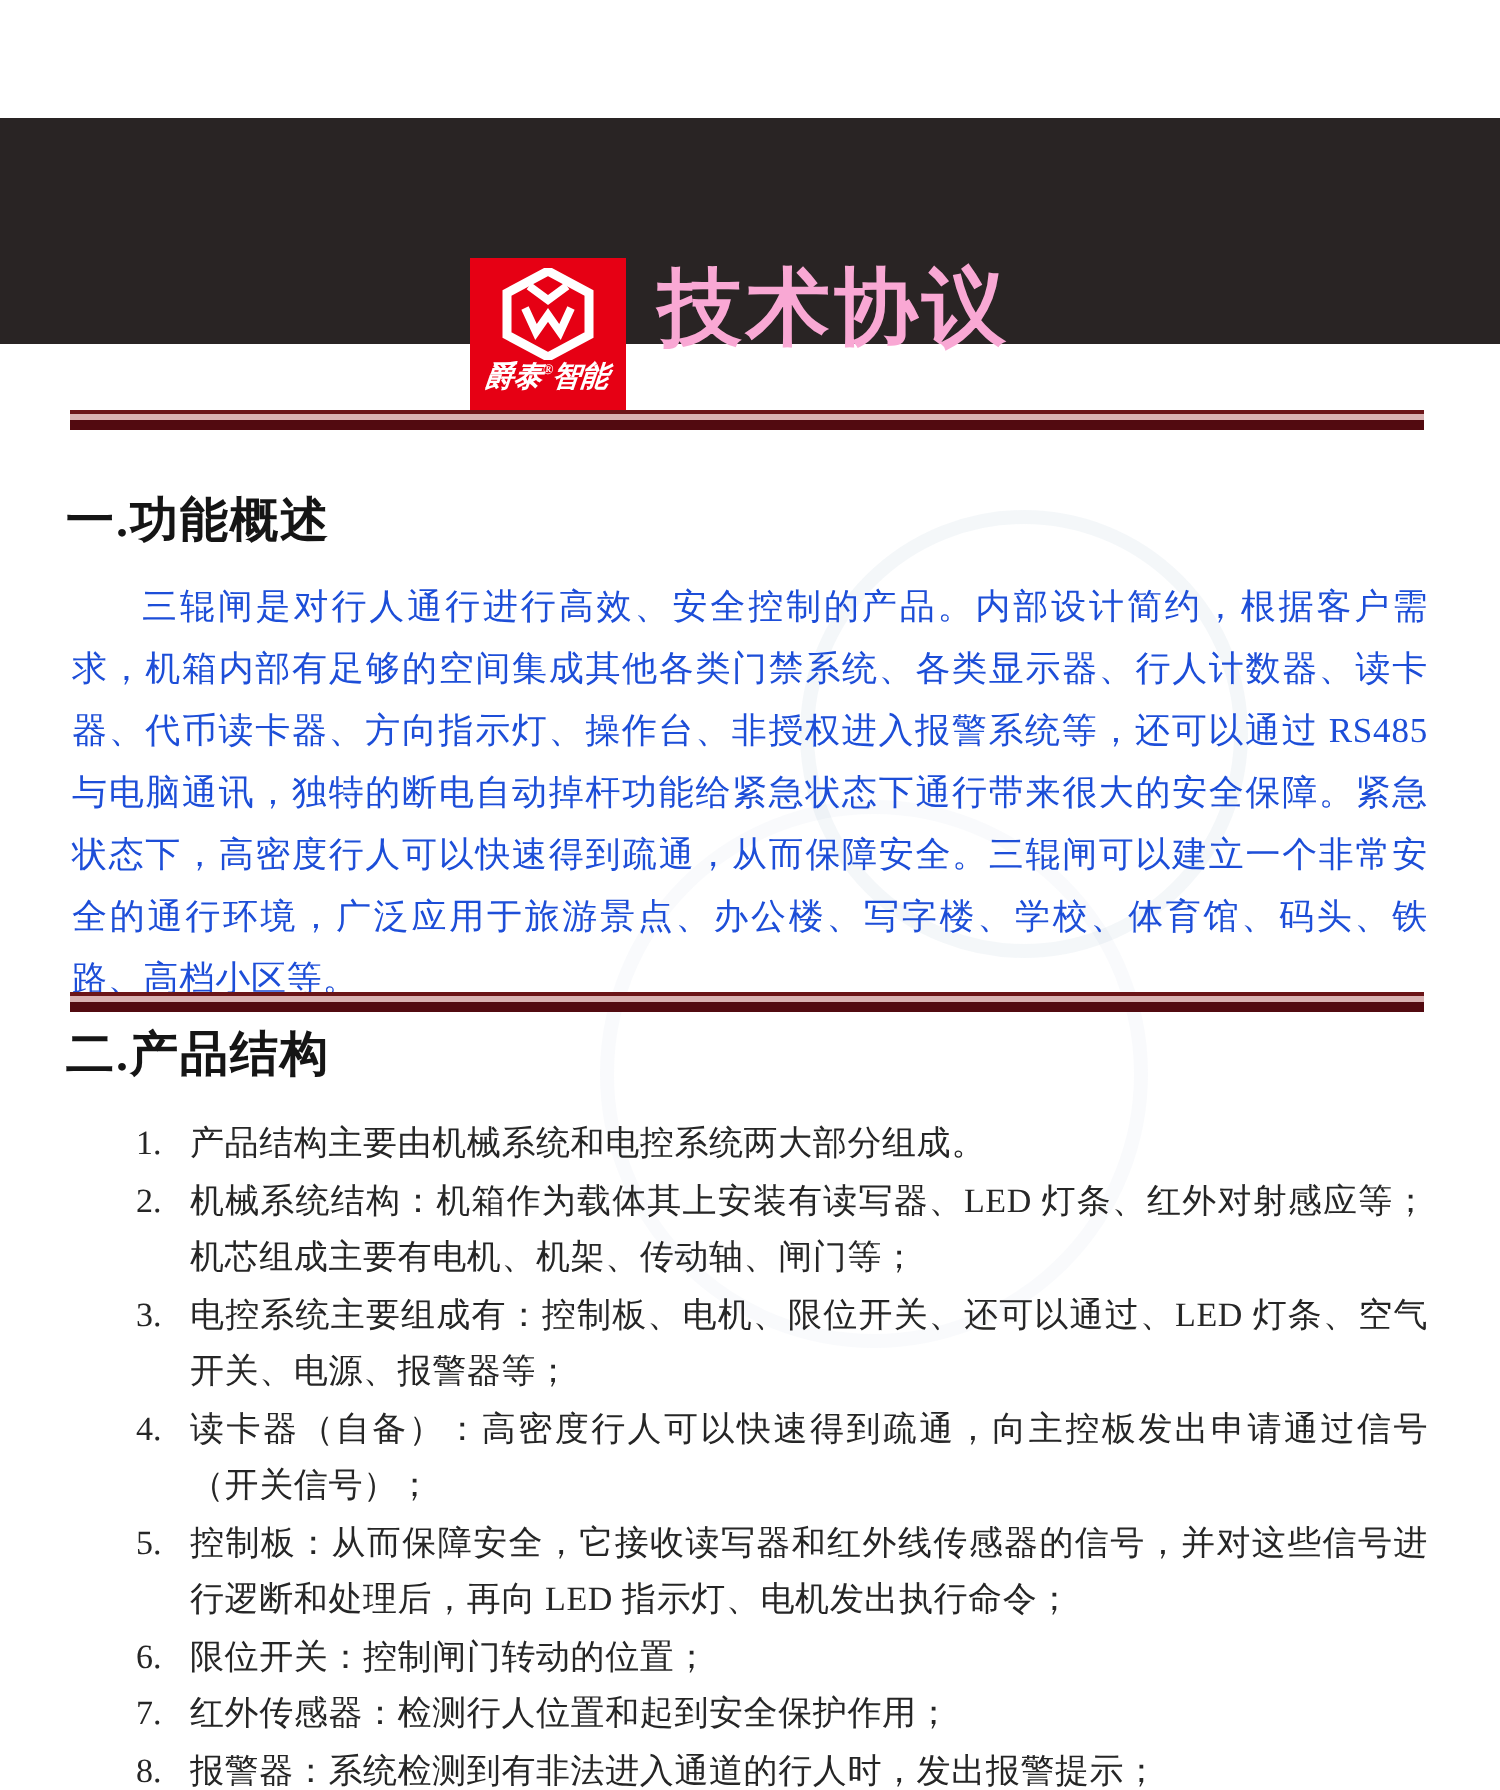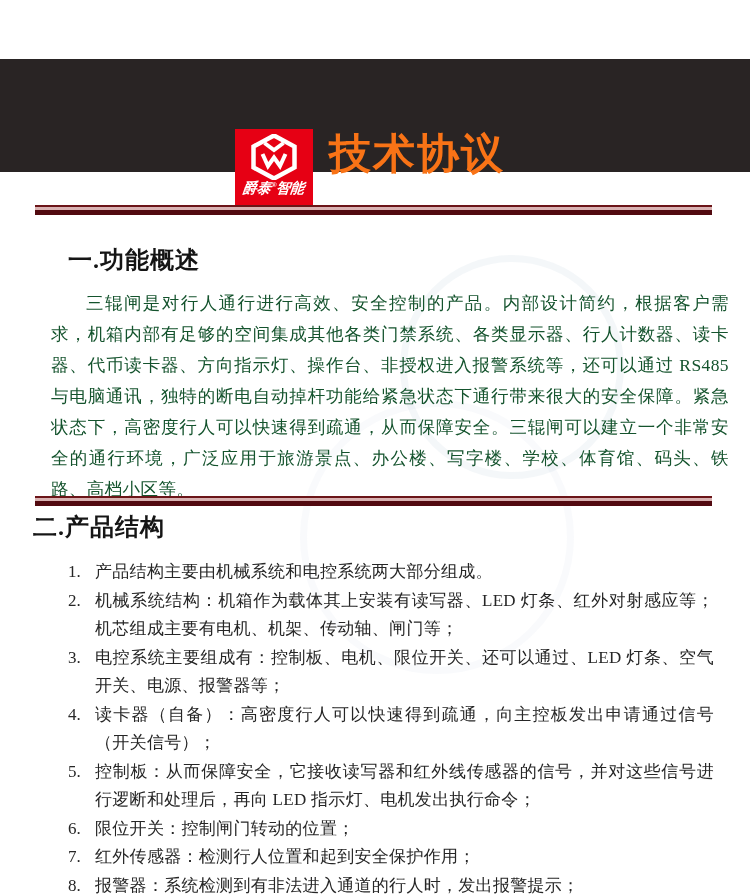--- a/index.html
+++ b/index.html
@@ -34,21 +34,21 @@
     font-weight:bold;
     font-style:italic;
     letter-spacing:0px;
     white-space:nowrap;
     transform:skewX(-6deg) scaleY(1.05);
     line-height:1;
   }
   .logo-script sup{font-size:7px;font-style:normal;vertical-align:super;}
   .head-title{
     position:absolute;left:329px;top:72px;
-    color:#f97316;
+    color:#f9a8d4;
     font-family:"Liberation Sans","DejaVu Sans",sans-serif;
     font-weight:bold;
     font-size:42px;
     line-height:1.1;
     letter-spacing:2px;
     white-space:nowrap;
   }
   .head-sub{
     position:absolute;left:330px;top:117px;
     color:#ffffff;
@@ -71,29 +71,29 @@
 
   
   .sec-head{
     position:absolute;left:33px;
     font-size:24px;
     font-weight:bold;
     color:#151515;
     letter-spacing:1px;
     white-space:nowrap;
   }
-  .sec-head-1{top:244px;margin-left:35px;}
+  .sec-head-1{top:244px;}
   .sec-head-2{top:511px;text-align:right;}
 
   
   .para{
-    position:absolute;left:51px;top:288px;width:678px;
+    position:absolute;left:36px;top:288px;width:678px;
     font-size:17.5px;
     line-height:31px;
-    color:#14532d;
+    color:#1d4ed8;
     text-align:justify;
     text-indent:2em;
     letter-spacing:0.4px;
   }
 
   
   .plist{
     position:absolute;left:36px;top:558px;width:678px;
     list-style:none;margin:0;padding:0;
     font-size:17px;

